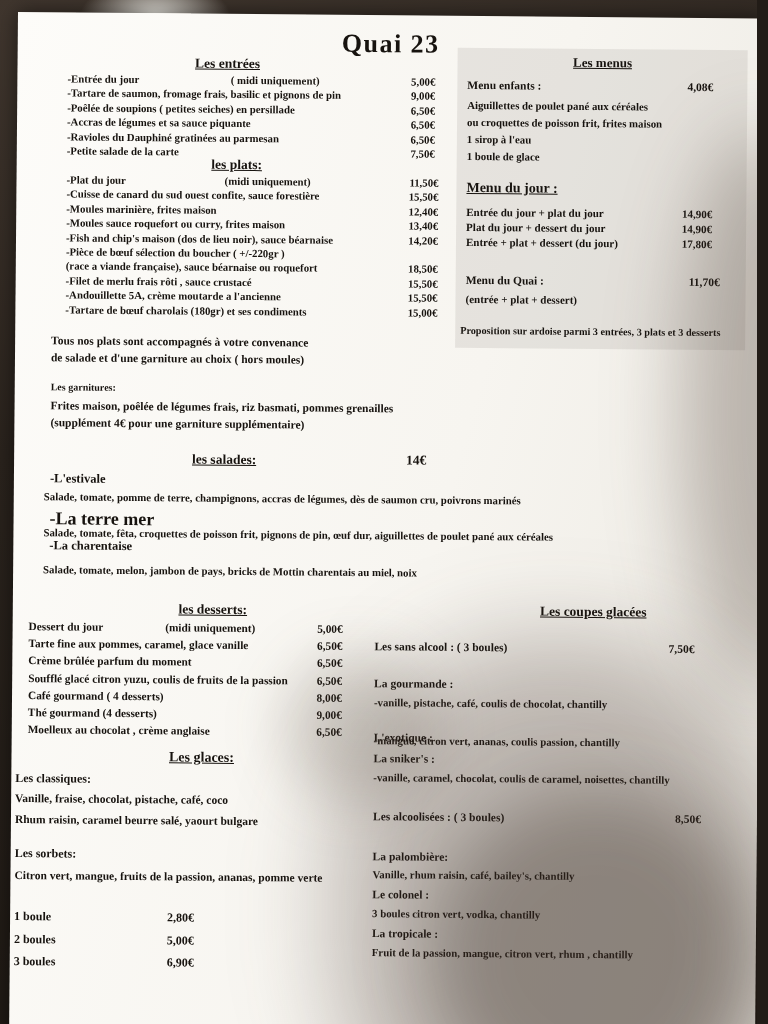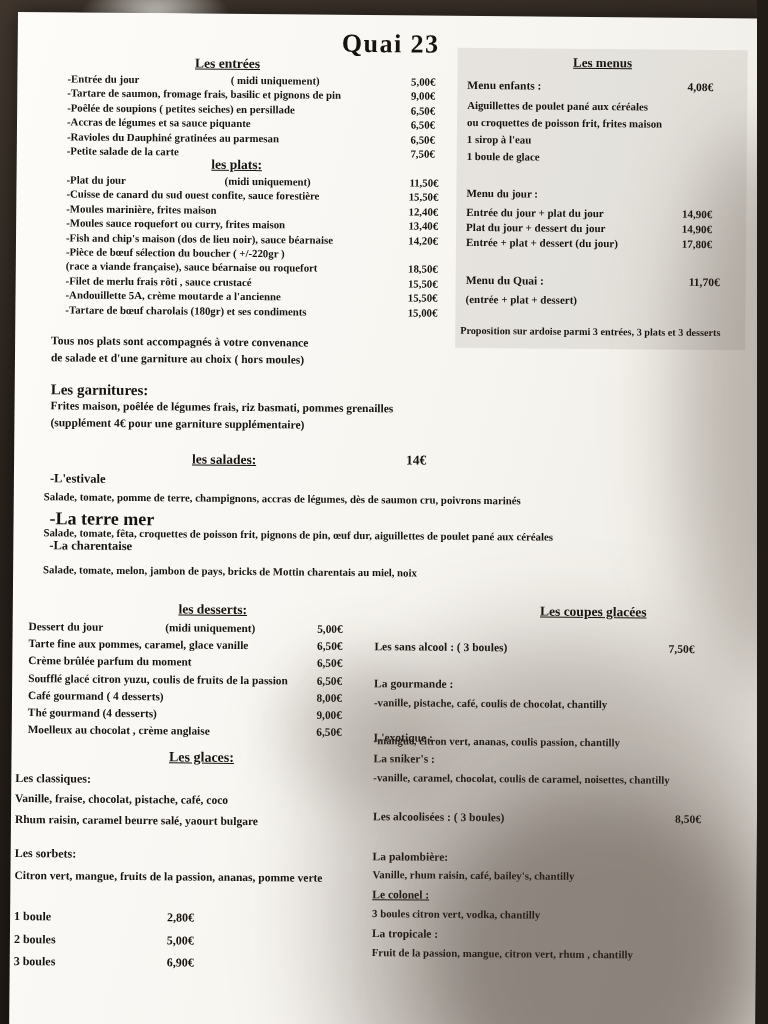--- a/index.html
+++ b/index.html
@@ -35,21 +35,21 @@
   .list-entrees{top:59px;left:50px;width:368px;}
   .list-entrees .row{font-size:10.8px;line-height:14.4px;height:14.4px;}
 
   .hdr-plats{top:143px;left:0;width:440px;font-size:13.5px;}
   .list-plats{top:160px;left:50px;width:372px;}
   .list-plats .row{font-size:10.8px;line-height:14.4px;height:14.4px;}
 
   .footnote1{top:322px;left:36px;font-size:11.5px;}
   .footnote2{top:339px;left:36px;font-size:11.5px;}
 
-  .garn-hdr{top:369px;left:36px;font-size:15px;}
+  .garn-hdr{top:369px;left:36px;font-size:10px;}
   .garn-l1{top:387px;left:36px;font-size:11.5px;}
   .garn-l2{top:404px;left:36px;font-size:11.5px;}
 
   .hdr-salades{top:438px;left:110px;width:200px;font-size:13.5px;}
   .salades-price{top:437px;left:392px;font-size:13.5px;}
   .sal-n0{top:459px;left:36px;font-size:12.5px;}
   .sal-d0{top:478px;left:30px;font-size:10.8px;}
   .sal-n1{top:496px;left:36px;font-size:18px;}
   .sal-d1{top:514px;left:30px;font-size:10.8px;}
   .sal-n2{top:526px;left:36px;font-size:12.5px;}
@@ -66,39 +66,39 @@
   .gl-sl{top:834px;left:4px;font-size:12px;}
   .gl-s1{top:857px;left:4px;font-size:11.5px;}
   .boules{top:893px;left:4px;width:180px;}
   .boules .row{font-size:12px;line-height:22.5px;height:22.5px;}
 
   .menus-box{top:32px;left:440px;width:290px;height:300px;background:rgba(150,144,136,0.18);}
   .menus-hdr{top:6px;left:0;width:100%;font-size:13px;}
   .menu-enf-row{top:31px;left:10px;width:246px;font-size:11.5px;}
   .menu-enf-lines{top:49px;left:10px;font-size:10.8px;}
   .menu-enf-lines div{line-height:17px;}
-  .menu-jour-lbl{top:139px;left:10px;font-size:11px;}
+  .menu-jour-lbl{top:132px;left:10px;font-size:14px;text-decoration:underline;}
   .menu-jour-list{top:157px;left:10px;width:246px;}
   .menu-jour-list .row{font-size:11px;line-height:15px;height:15px;}
   .menu-quai-row{top:226px;left:10px;width:254px;font-size:11.5px;}
   .menu-quai-sub{top:245px;left:10px;font-size:11px;}
   .menu-quai-note{top:277px;left:5px;width:282px;font-size:10.2px;}
 
   .hdr-coupes{top:587px;left:478px;width:205px;font-size:13.5px;}
   .coupes-sans-row{top:625px;left:362px;width:320px;font-size:11.5px;}
   .cp-n0{top:662px;left:362px;font-size:11.5px;}
   .cp-d0{top:681px;left:362px;font-size:10.8px;}
   .cp-n1{top:700px;left:362px;font-size:11.5px;margin-top:16px;}
   .cp-d1{top:719px;left:362px;font-size:10.8px;}
   .cp-n2{top:737px;left:362px;font-size:11.5px;}
   .cp-d2{top:756px;left:362px;font-size:10.8px;}
   .coupes-alc-row{top:795px;left:362px;width:328px;font-size:11.5px;}
   .cp-n3{top:835px;left:362px;font-size:11.5px;}
   .cp-d3{top:853px;left:362px;font-size:10.8px;}
-  .cp-n4{top:873px;left:362px;font-size:11.5px;text-decoration:underline;}
+  .cp-n4{top:873px;left:362px;font-size:11.5px;}
   .cp-d4{top:892px;left:362px;font-size:10.8px;}
   .cp-n5{top:912px;left:362px;font-size:11.5px;}
   .cp-d5{top:931px;left:362px;font-size:10.8px;}
 
   .shadow{position:absolute;pointer-events:none;}
   .sh-arm{left:680px;top:130px;width:160px;height:560px;background:rgba(66,50,40,0.30);border-radius:50%;filter:blur(38px);}
   .sh-hand{left:330px;top:640px;width:450px;height:540px;background:rgba(64,48,39,0.30);border-radius:45%;filter:blur(48px);}
   .sh-core{left:430px;top:790px;width:330px;height:330px;background:rgba(50,38,30,0.34);border-radius:50%;filter:blur(36px);}
   .sh-thumb{left:285px;top:655px;width:150px;height:145px;background:rgba(70,54,43,0.22);border-radius:50%;filter:blur(30px);}
 </style>

